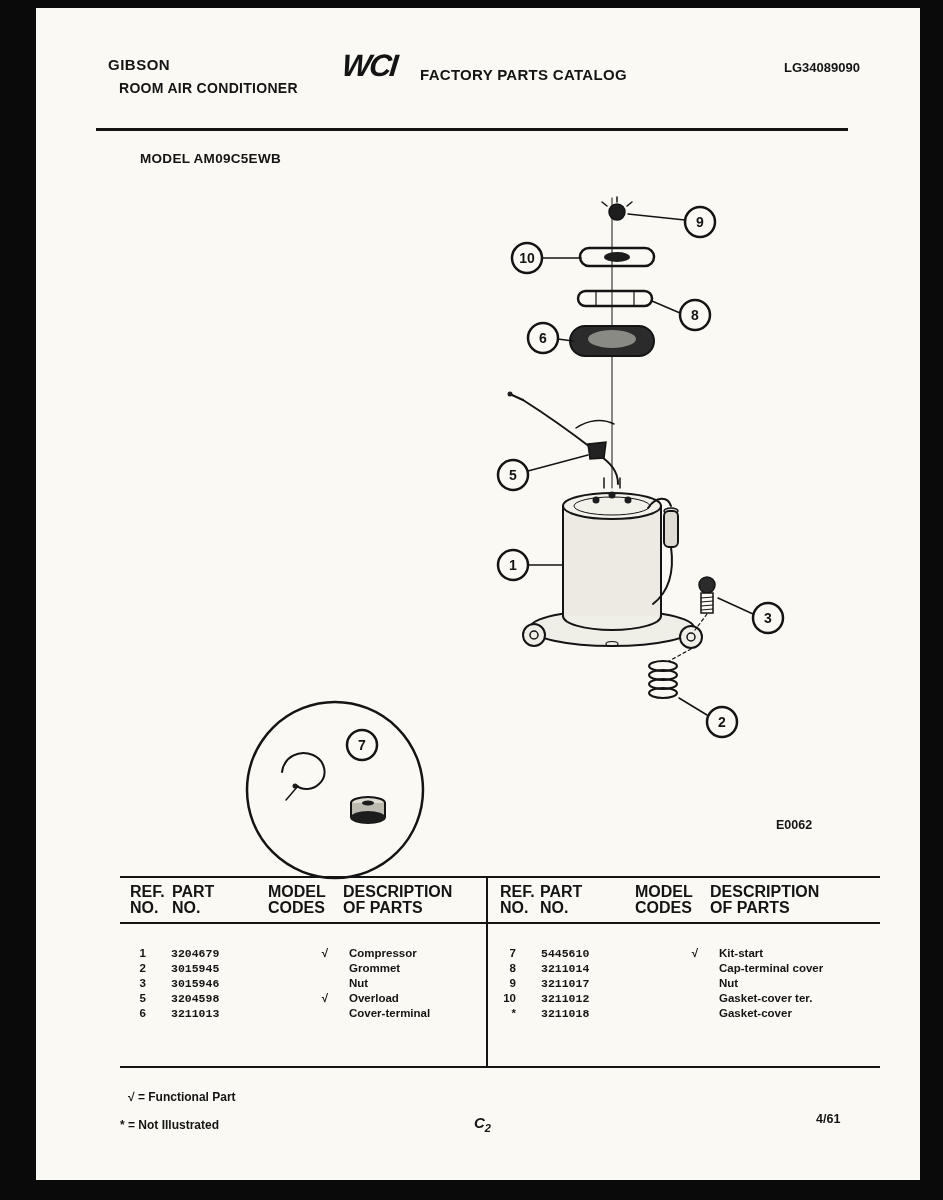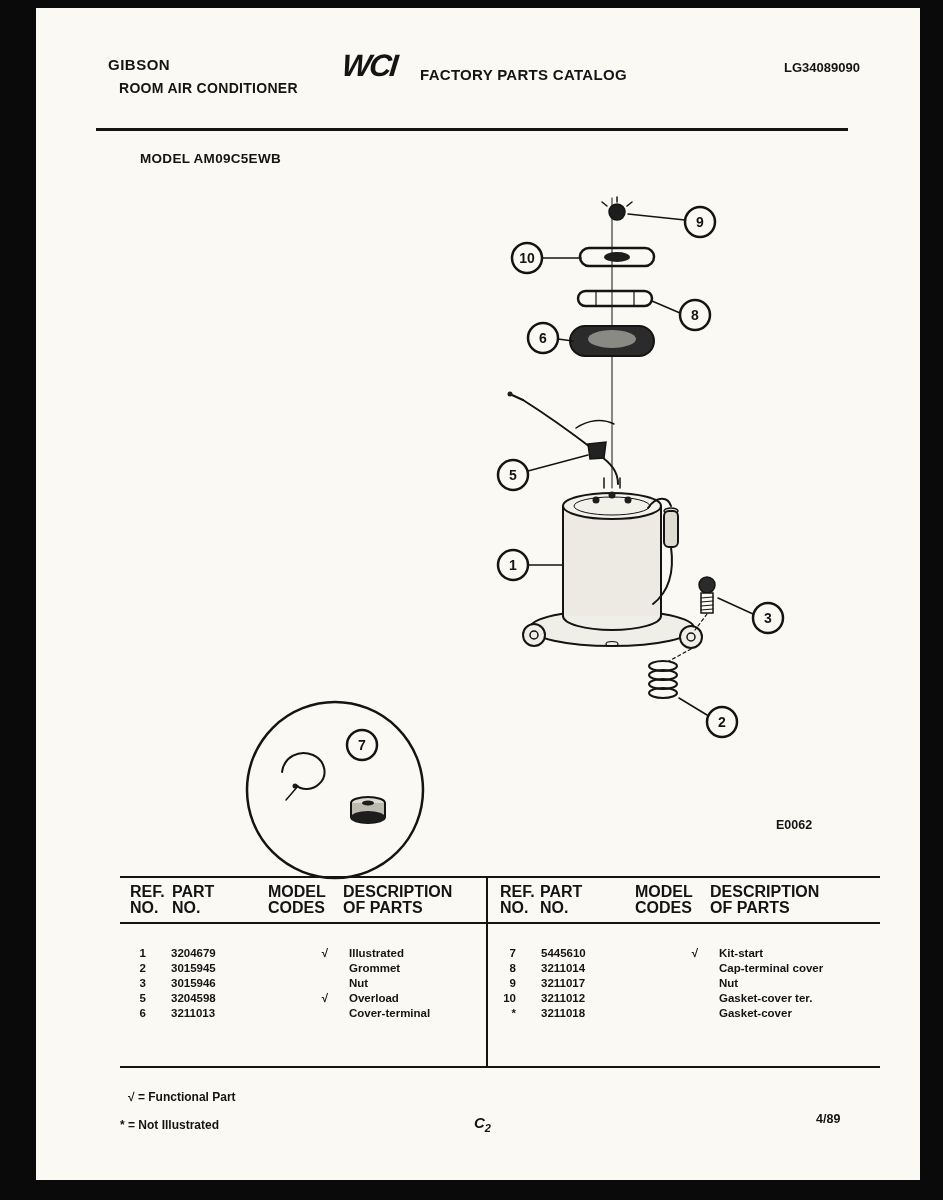--- a/index.html
+++ b/index.html
@@ -34,21 +34,21 @@
     font-size:16px; font-weight:bold; line-height:16px;
     white-space:pre-line;
   }
   .tgrid {
     display:grid;
     grid-template-columns:26px 170px 18px 1fr;
     font-size:11.5px; font-weight:bold;
     line-height:15px;
   }
   .cell-ref  { text-align:right; }
-  .cell-part { padding-left:25px; }
+  .cell-part { padding-left:25px;font-family:Liberation Mono, monospace; }
   .cell-check{ text-align:center; }
   .cell-desc { padding-left:15px; }
 
   .footnote1 { left:92px; top:1082px; font-size:12px; }
   .footnote2 { left:84px; top:1110px; font-size:12px; }
   .pagecode  { left:438px; top:1106px; font-size:15px;font-style:italic; }
   .pagecode sub { font-size:11px; }
   .date      { left:780px; top:1104px; font-size:12.5px; }
 </style>
 </head>
@@ -228,21 +228,21 @@
 NO.</div>
   <div class="abs th" style="left:599px; top:876px;">MODEL
 CODES</div>
   <div class="abs th" style="left:674px; top:876px;">DESCRIPTION
 OF PARTS</div>
 
   <div class="abs tgrid" style="left:84px; top:938px; width:356px;">
     <div class="cell-ref">1</div>
     <div class="cell-part">3204679</div>
     <div class="cell-check">√</div>
-    <div class="cell-desc">Illustrated</div>
+    <div class="cell-desc">Compressor</div>
 
     <div class="cell-ref">2</div>
     <div class="cell-part">3015945</div>
     <div class="cell-check"></div>
     <div class="cell-desc">Grommet</div>
 
     <div class="cell-ref">3</div>
     <div class="cell-part">3015946</div>
     <div class="cell-check"></div>
     <div class="cell-desc">Nut</div>
@@ -283,15 +283,15 @@
     <div class="cell-part">3211018</div>
     <div class="cell-check"></div>
     <div class="cell-desc">Gasket-cover</div>
   </div>
 
   <div class="abs b footnote1">√ = Functional Part</div>
   <div class="abs b footnote2">* = Not Illustrated</div>
   <div class="abs b pagecode">
     <span>C</span><sub>2</sub>
   </div>
-  <div class="abs b date">4/89</div>
+  <div class="abs b date">4/61</div>
 
 </div>
 
 </body></html>

